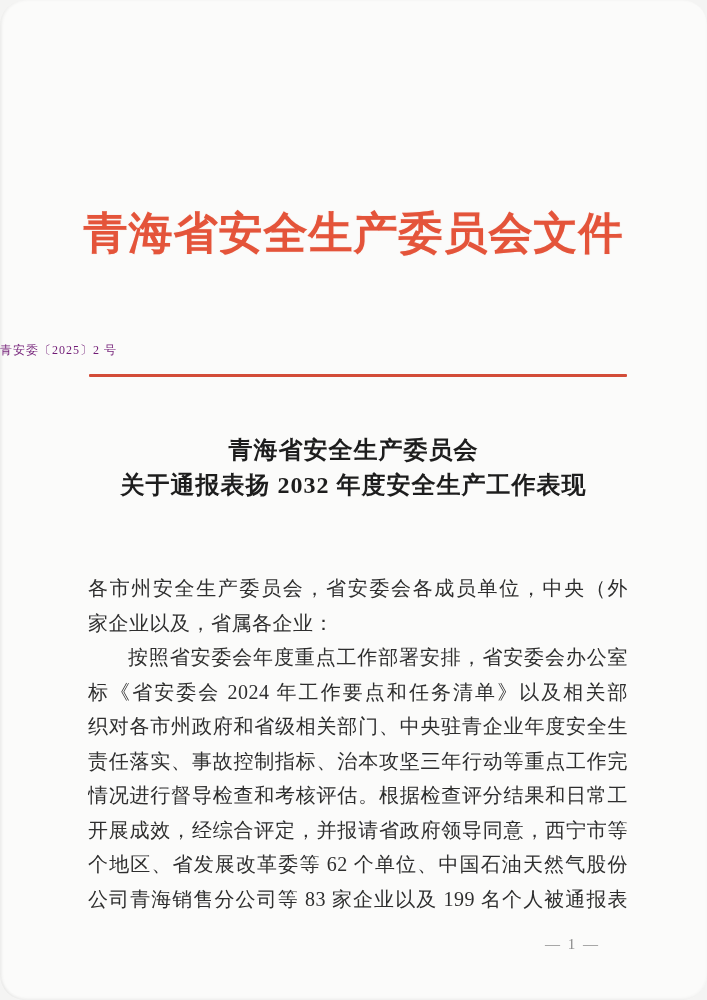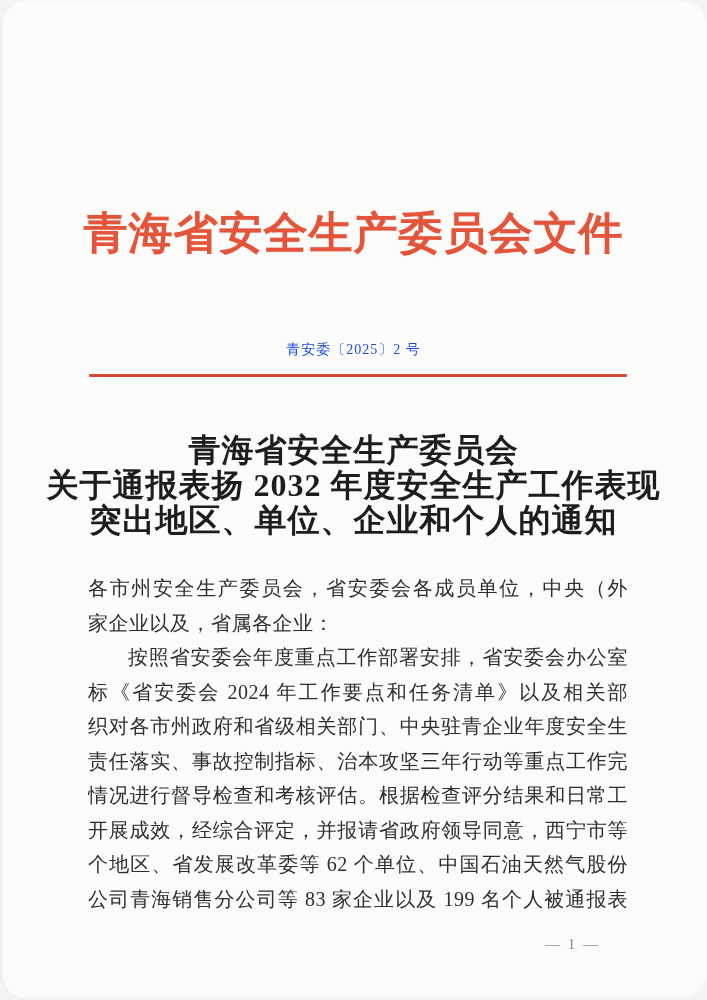--- a/index.html
+++ b/index.html
@@ -32,38 +32,37 @@
     line-height: 64px;
     font-weight: bold;
     letter-spacing: 1px;
     color: var(--letterhead-red);
     text-shadow: 0 0 1px rgba(228,84,58,0.35);
     white-space: nowrap;
   }
   .doc-number {
     position: absolute;
     top: 338px; left: 0; width: 707px;
-    text-align: center;
-    font-size: 14px;
+    font-size: 12px;
     line-height: 24px;
-    color: #1d4ed8;
+    color: #701a75;
     letter-spacing: 1px;
   }
   .red-divider {
     position: absolute;
     top: 374px; left: 89px;
     width: 538px; height: 3px;
     background: var(--divider-red);
     border-radius: 1px;
   }
   .doc-title {
     position: absolute;
     top: 433px; left: 0; width: 707px;
     text-align: center;
-    font-size: 32px;
+    font-size: 24px;
     line-height: 35px;
     font-weight: bold;
     color: var(--title-black);
     letter-spacing: 1px;
   }
   .doc-body {
     position: absolute;
     top: 571px; left: 88px;
     width: 540px;
     font-size: 20px;
@@ -100,21 +99,20 @@
 
   <div class="letterhead">青海省安全生产委员会文件</div>
 
   <div class="doc-number">青安委〔2025〕2 号</div>
 
   <div class="red-divider"></div>
 
   <div class="doc-title">
     <div>青海省安全生产委员会</div>
     <div>关于通报表扬 2032 年度安全生产工作表现</div>
-    <div>突出地区、单位、企业和个人的通知</div>
   </div>
 
   <div class="doc-body">
     <div class="line j">各市州安全生产委员会，省安委会各成员单位，中央（外省）</div>
     <div class="line">家企业以及，省属各企业：</div>
     <div class="line j indent">按照省安委会年度重点工作部署安排，省安委会办公室对</div>
     <div class="line j">标《省安委会 2024 年工作要点和任务清单》以及相关部署，组</div>
     <div class="line j">织对各市州政府和省级相关部门、中央驻青企业年度安全生产</div>
     <div class="line j">责任落实、事故控制指标、治本攻坚三年行动等重点工作完成</div>
     <div class="line j">情况进行督导检查和考核评估。根据检查评分结果和日常工作</div>

